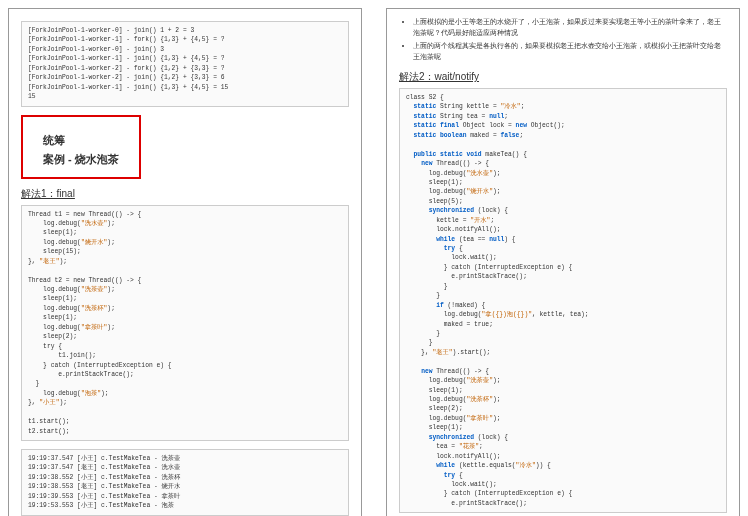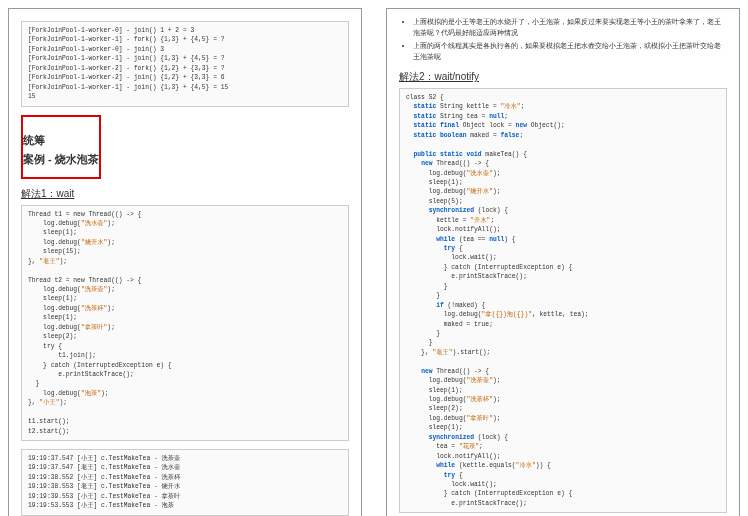--- a/index.html
+++ b/index.html
@@ -40,21 +40,21 @@
     font-size: 11px;
     margin: 10px 0 4px;
   }
   .hdr-case {
     font-weight: bold;
     font-size: 11px;
     margin: 0 0 6px;
   }
   .red-box {
     border: 2px solid #d00;
-    padding: 6px 0 4px;
+    padding: 6px 20px 4px;
     display: inline-block;
   }
   .section {
     font-size: 10px;
     margin: 8px 0 4px;
     text-decoration: underline;
   }
   ul.notes {
     margin: 0 0 8px;
     padding-left: 14px;
@@ -78,21 +78,21 @@
 [ForkJoinPool-1-worker-2] - fork() {1,2} + {3,3} = ?
 [ForkJoinPool-1-worker-2] - join() {1,2} + {3,3} = 6
 [ForkJoinPool-1-worker-1] - join() {1,3} + {4,5} = 15
 15</div>
 
     <div class="red-box">
       <div class="hdr-chapter">统筹</div>
       <div class="hdr-case">案例 - 烧水泡茶</div>
     </div>
 
-    <div class="section">解法1：wait</div>
+    <div class="section">解法1：final</div>
 
     <div class="code-box" id="sol1">Thread t1 = new Thread(() -&gt; {
     log.debug(<span class="kw-orange">"洗水壶"</span>);
     sleep(1);
     log.debug(<span class="kw-orange">"烧开水"</span>);
     sleep(15);
 }, <span class="kw-orange">"老王"</span>);
 
 Thread t2 = new Thread(() -&gt; {
     log.debug(<span class="kw-orange">"洗茶壶"</span>);

